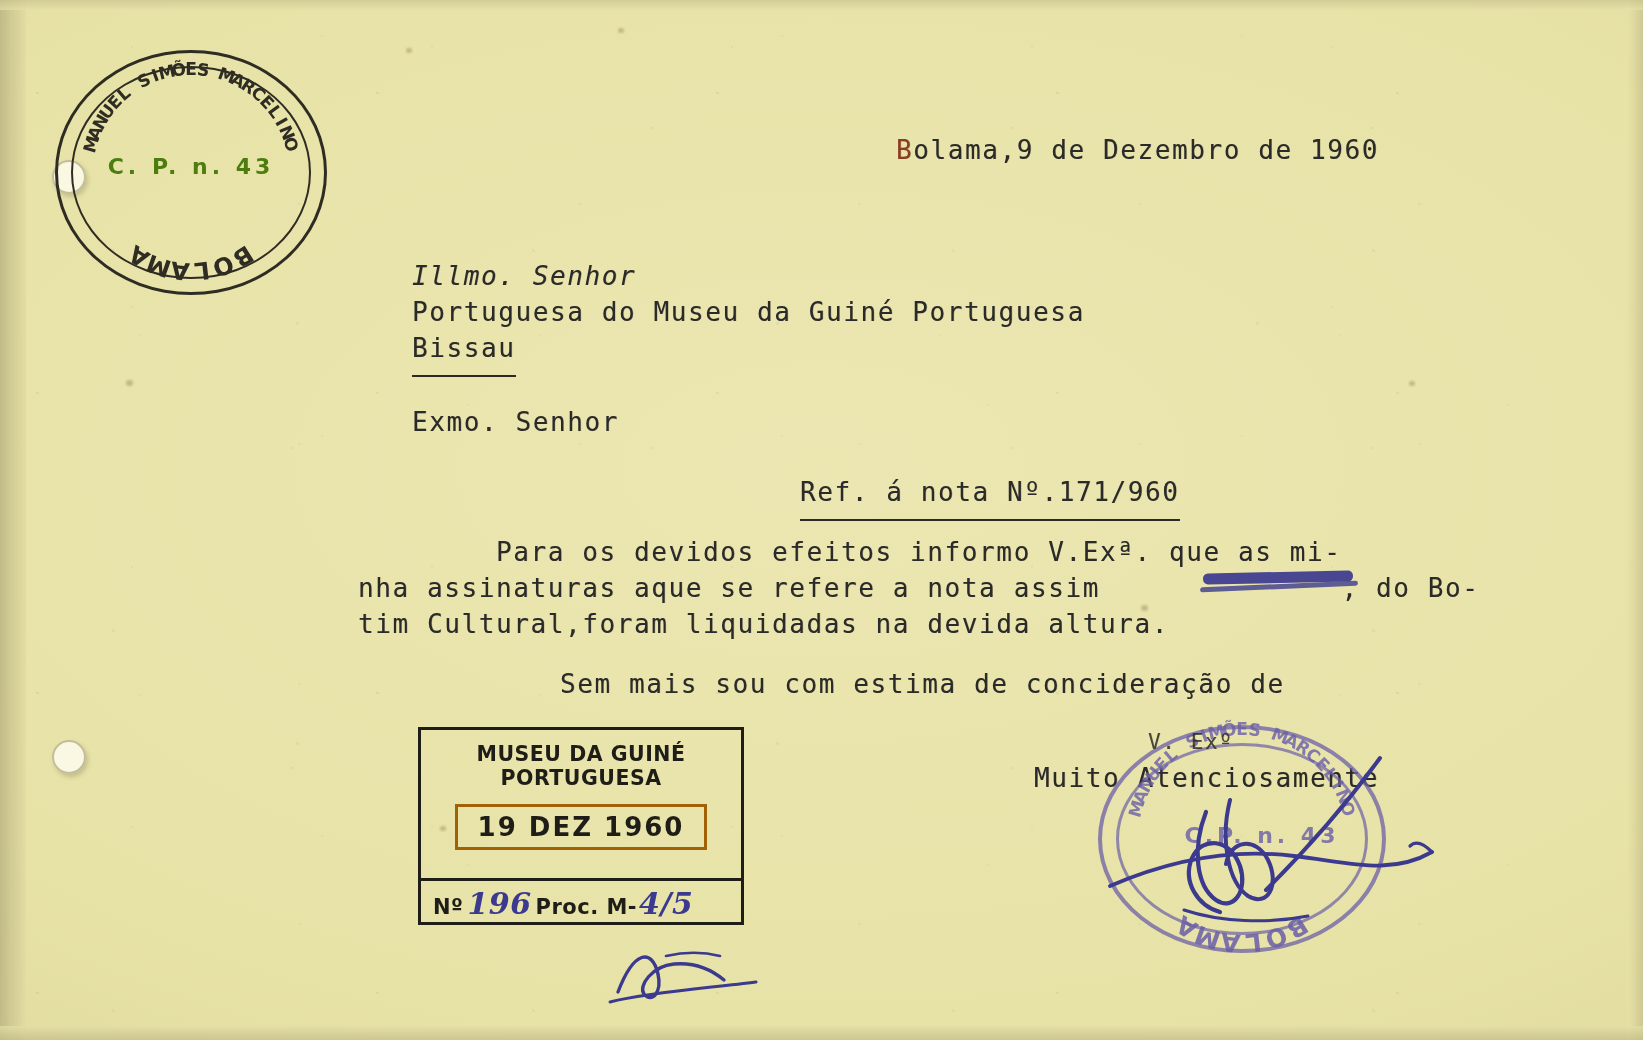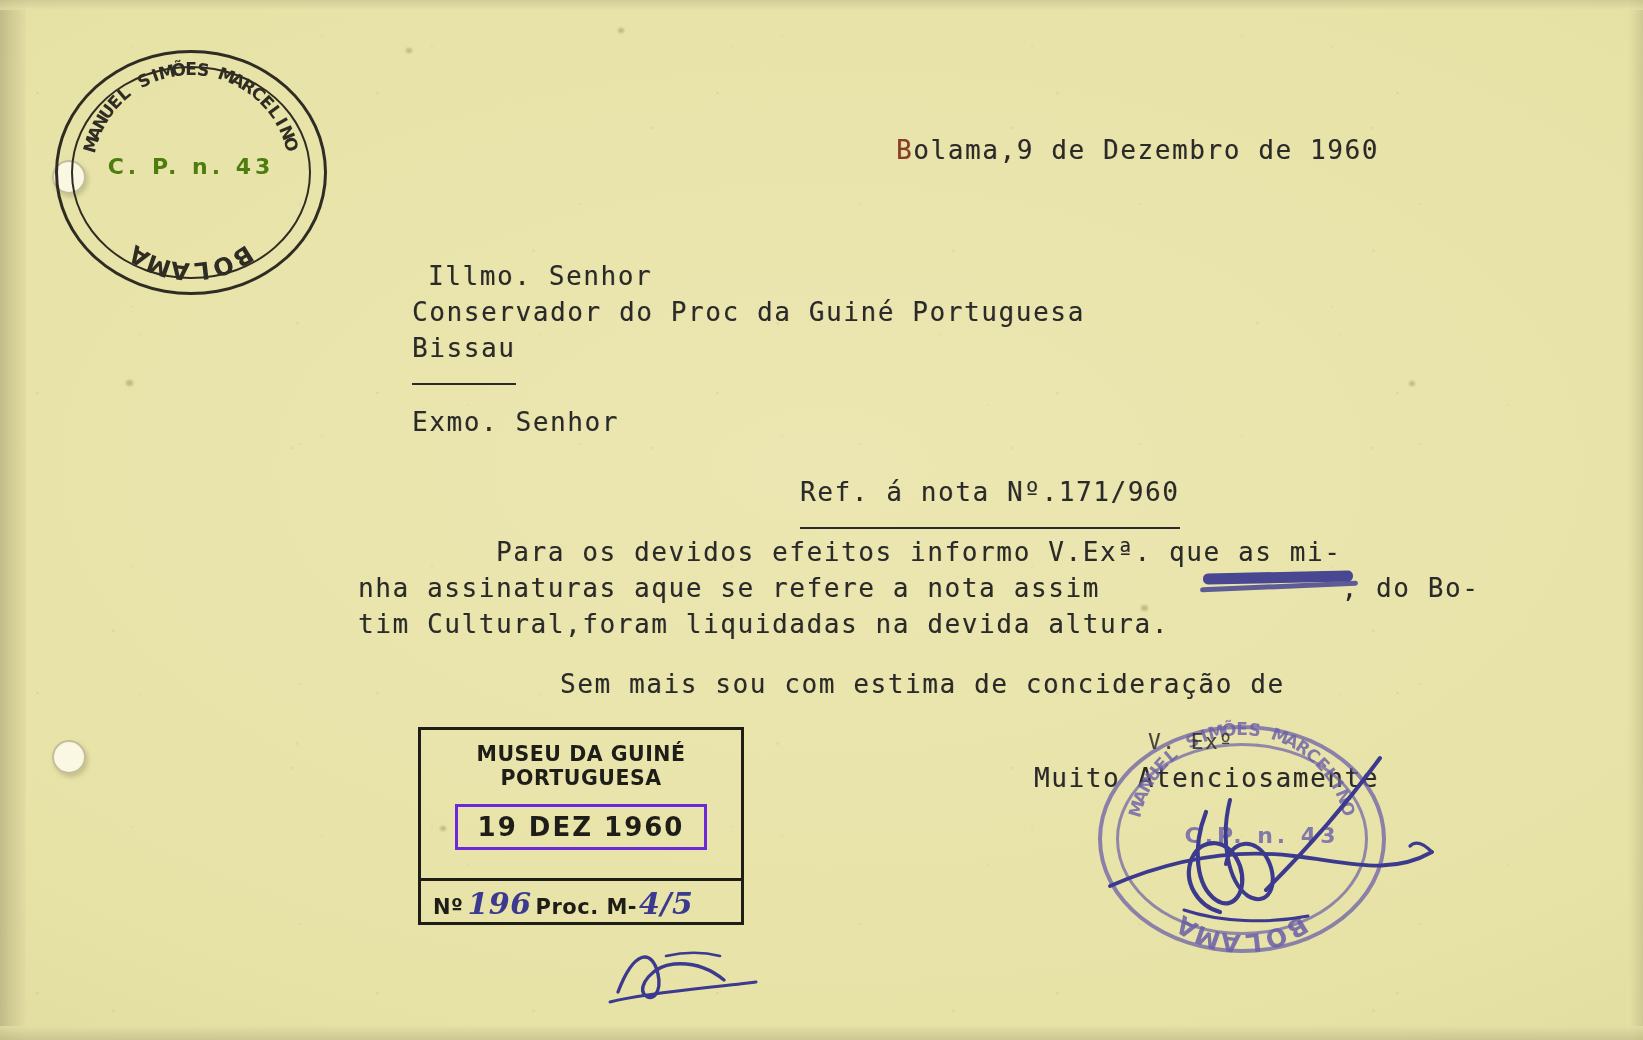--- a/index.html
+++ b/index.html
@@ -81,21 +81,21 @@
   .tw {
     position: absolute;
     color: #2a2a2a;
     font-family: "DejaVu Sans Mono", monospace;
     font-size: 26px;
     letter-spacing: 1.6px;
     white-space: pre;
     line-height: 1.45;
     text-shadow: 0.4px 0.4px 0 rgba(60,55,30,.35);
   }
-  .underline-txt { border-bottom: 2px solid #2a2a2a; padding-bottom: 15px; }
+  .underline-txt { border-bottom: 2px solid #2a2a2a; padding-bottom: 7px; }
 
   #date-line .redchar { color: #8c3b24; }
 
   
   .round-stamp {
     position: absolute;
     border-radius: 50%;
     pointer-events: none;
   }
   .round-stamp .ring-outer,
@@ -136,21 +136,21 @@
     box-sizing: border-box;
     color: #1f1d18;
   }
   #reception-stamp .rs-title {
     text-align: center;
     font-family: "DejaVu Sans", sans-serif;
     font-weight: 700;
     letter-spacing: .5px;
   }
   #reception-stamp .rs-datebox {
-    border: 3px solid #6d28d9;
+    border: 3px solid #a16207;
     text-align: center;
     font-family: "DejaVu Sans", sans-serif;
     font-weight: 700;
     letter-spacing: 2px;
     box-sizing: border-box;
   }
   #reception-stamp .rs-bottom {
     display: flex;
     align-items: baseline;
     font-family: "DejaVu Sans", sans-serif;
@@ -259,22 +259,22 @@
         <span class="arc-char" style="font-size: 24px; color: rgb(47, 44, 35); opacity: 1; transform: translate(32.2289px, 92.5489px) rotate(160.8deg) translate(-50%, -50%);">O</span>
         <span class="arc-char" style="font-size: 24px; color: rgb(47, 44, 35); opacity: 1; transform: translate(10.924px, 97.3893px) rotate(173.6deg) translate(-50%, -50%);">L</span>
         <span class="arc-char" style="font-size: 24px; color: rgb(47, 44, 35); opacity: 1; transform: translate(-10.924px, 97.3893px) rotate(186.4deg) translate(-50%, -50%);">A</span>
         <span class="arc-char" style="font-size: 24px; color: rgb(47, 44, 35); opacity: 1; transform: translate(-32.2289px, 92.5489px) rotate(199.2deg) translate(-50%, -50%);">M</span>
         <span class="arc-char" style="font-size: 24px; color: rgb(47, 44, 35); opacity: 1; transform: translate(-51.9321px, 83.1087px) rotate(212deg) translate(-50%, -50%);">A</span>
       </div>
   </div>
 
   <div class="tw" id="date-line" style="left:896px; top:132px;"><span class="redchar">B</span><span>olama,9 de Dezembro de 1960</span></div>
 
-  <div class="tw" style="left:428px; top:258px;">Illmo. Senhor</div>
-  <div class="tw" style="left:412px; top:294px;">Conservador do Proc da Guiné Portuguesa</div>
+  <div class="tw" style="left:412px; top:258px;font-style:italic;">Illmo. Senhor</div>
+  <div class="tw" style="left:412px; top:294px;">Portuguesa do Museu da Guiné Portuguesa</div>
   <div class="tw underline-txt" style="left:412px; top:330px;">Bissau</div>
 
   <div class="tw" style="left:412px; top:404px;">Exmo. Senhor</div>
 
   <div class="tw underline-txt" style="left:800px; top:474px;">Ref. á nota Nº.171/960</div>
 
   <div class="tw" style="left:358px; top:534px;">        Para os devidos efeitos informo V.Exª. que as mi-</div>
   <div class="tw" style="left:358px; top:570px;">nha assinaturas aque se refere a nota assim              , do Bo-</div>
   <div class="tw" style="left:358px; top:606px;">tim Cultural,foram liquidadas na devida altura.</div>
 

